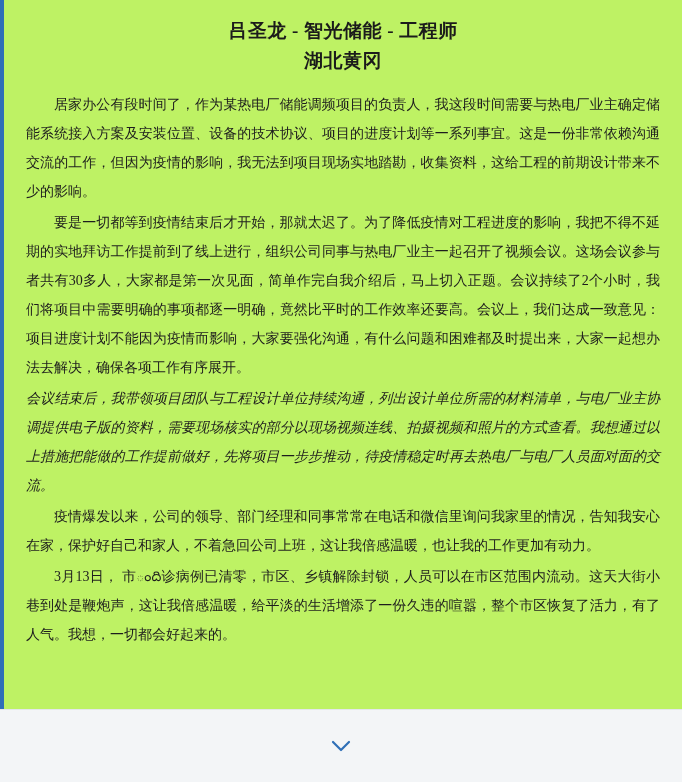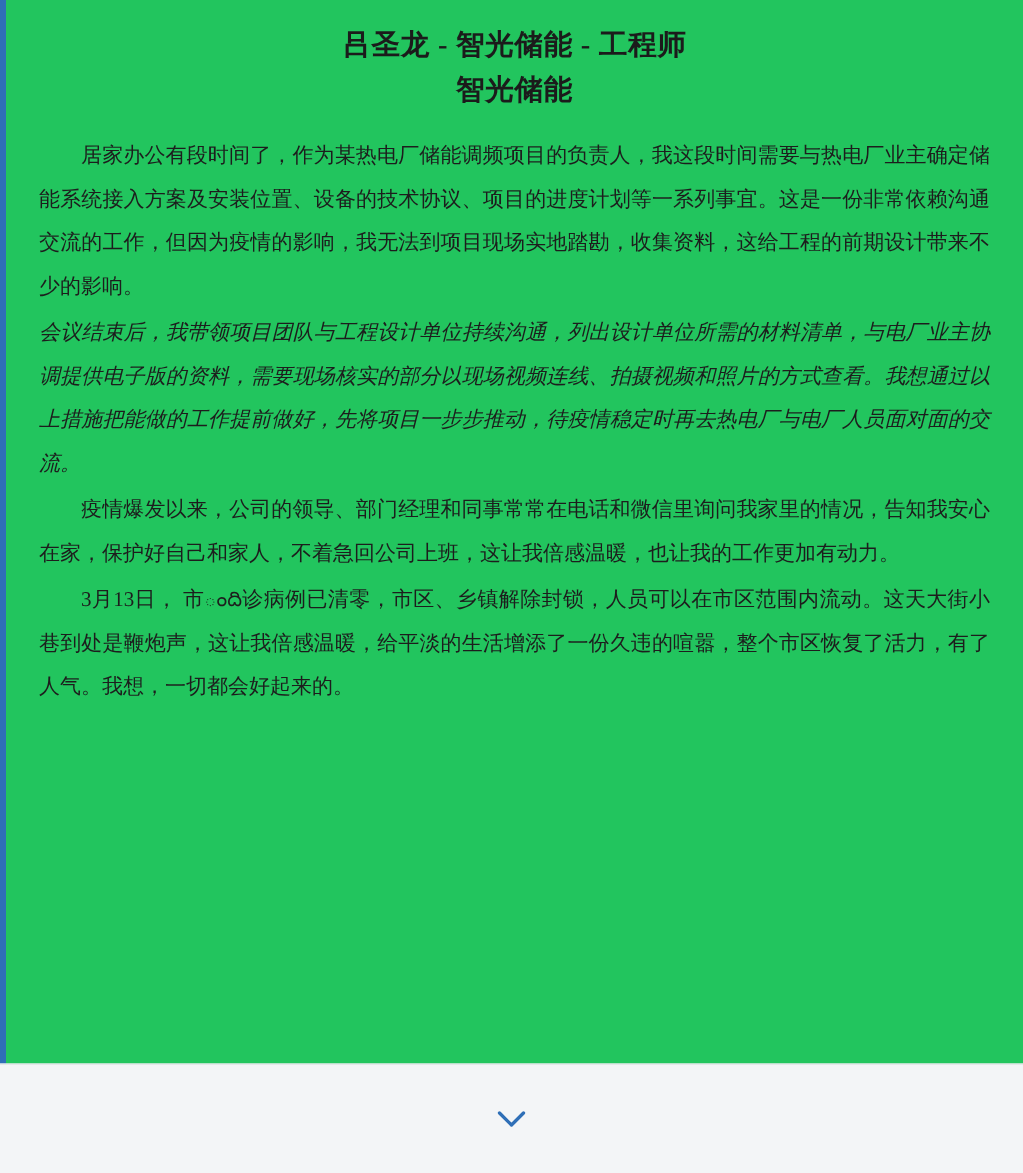--- a/index.html
+++ b/index.html
@@ -11,21 +11,21 @@
     height: 782px;
     background: #ffffff;
     font-family: "Liberation Serif", "DejaVu Serif", serif;
     overflow: hidden;
   }
   .page {
     position: relative;
     width: 682px;
     height: 782px;
     box-sizing: border-box;
-    background: #22c55e;
+    background: #bef264;
   }
   .left-rule {
     position: absolute;
     left: 0;
     top: 0;
     width: 4px;
     height: 782px;
     background: #2f6fb7;
   }
   .content {
@@ -93,24 +93,25 @@
 <body>
 
 <div class="page">
 
   <div class="left-rule"></div>
 
   <div class="content">
 
     <div class="title-block">
       <div class="title-line1">吕圣龙 - 智光储能 - 工程师</div>
-      <div class="title-line2">智光储能</div>
+      <div class="title-line2">湖北黄冈</div>
     </div>
 
     <p class="para">居家办公有段时间了，作为某热电厂储能调频项目的负责人，我这段时间需要与热电厂业主确定储能系统接入方案及安装位置、设备的技术协议、项目的进度计划等一系列事宜。这是一份非常依赖沟通交流的工作，但因为疫情的影响，我无法到项目现场实地踏勘，收集资料，这给工程的前期设计带来不少的影响。</p>
+    <p class="para">要是一切都等到疫情结束后才开始，那就太迟了。为了降低疫情对工程进度的影响，我把不得不延期的实地拜访工作提前到了线上进行，组织公司同事与热电厂业主一起召开了视频会议。这场会议参与者共有30多人，大家都是第一次见面，简单作完自我介绍后，马上切入正题。会议持续了2个小时，我们将项目中需要明确的事项都逐一明确，竟然比平时的工作效率还要高。会议上，我们达成一致意见：项目进度计划不能因为疫情而影响，大家要强化沟通，有什么问题和困难都及时提出来，大家一起想办法去解决，确保各项工作有序展开。</p>
     <p class="para noindent">会议结束后，我带领项目团队与工程设计单位持续沟通，列出设计单位所需的材料清单，与电厂业主协调提供电子版的资料，需要现场核实的部分以现场视频连线、拍摄视频和照片的方式查看。我想通过以上措施把能做的工作提前做好，先将项目一步步推动，待疫情稳定时再去热电厂与电厂人员面对面的交流。</p>
     <p class="para">疫情爆发以来，公司的领导、部门经理和同事常常在电话和微信里询问我家里的情况，告知我安心在家，保护好自己和家人，不着急回公司上班，这让我倍感温暖，也让我的工作更加有动力。</p>
     <p class="para">3月13日，  市ంది诊病例已清零，市区、乡镇解除封锁，人员可以在市区范围内流动。这天大街小巷到处是鞭炮声，这让我倍感温暖，给平淡的生活增添了一份久违的喧嚣，整个市区恢复了活力，有了人气。我想，一切都会好起来的。</p>
 
   </div>
 
   <div class="footer-arrow">
     <span class="chevron">
       <svg viewBox="0 0 26 26" width="26" height="26" aria-hidden="true">
         <path d="M5 9 L13 17 L21 9" fill="none" stroke="#2f6fb7" stroke-width="2.2" stroke-linecap="round" stroke-linejoin="round"></path>

